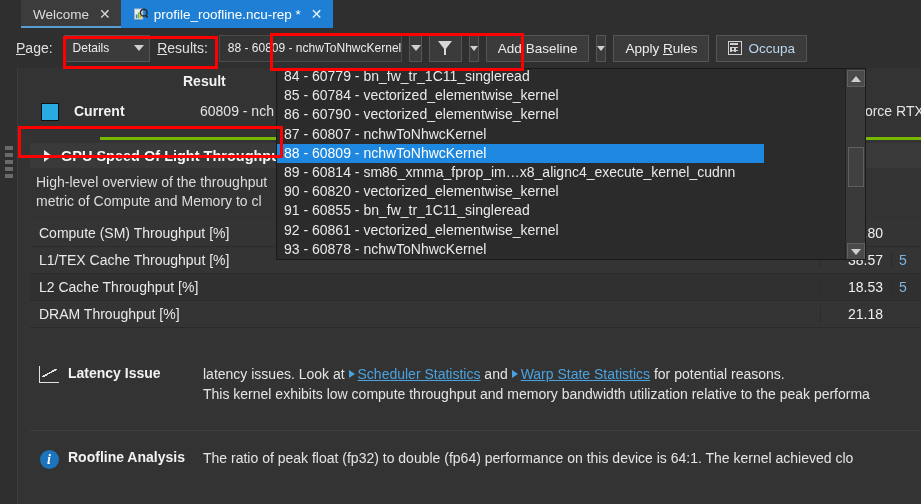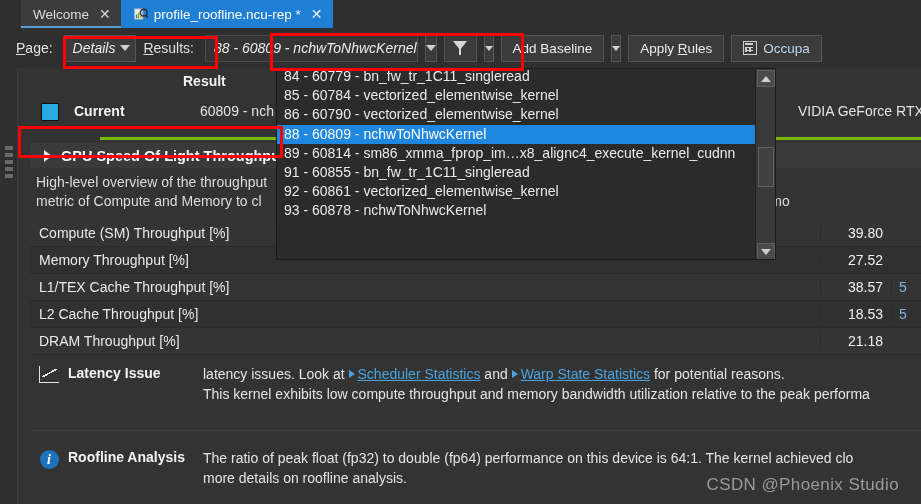--- a/index.html
+++ b/index.html
@@ -64,24 +64,23 @@
   .tb-label {
     font-size: 14px; color: #e0e0e0; white-space: nowrap;
   }
   .tb-label u { text-decoration: underline; }
 
   .combo {
     height: 27px;
     background: #3b3b3b;
     border: 1px solid #555;
     display: flex; align-items: center;
-    color: #ececec; font-size: 14px;
+    color: #ececec; font-size: 12px;
     padding: 0 0 0 8px;
     position: relative;
-    font-style: italic;
   }
   .combo .val { white-space: nowrap; overflow: hidden; }
   .combo .arrowbox {
     width: 20px; height: 100%;
     display: flex; align-items: center; justify-content: center;
     margin-left: auto;
   }
   .caret-down {
     width: 0; height: 0;
     border-left: 5px solid transparent;
@@ -316,21 +315,21 @@
   .watermark {
     position: absolute; right: 22px; bottom: 9px;
     font-size: 17px; color: #9a9a9a;
     letter-spacing: .4px;
   }
 
   
   .dropdown {
     position: absolute;
     left: 276px; top: 68px;
-    width: 500px; height: 192px;
+    width: 590px; height: 192px;
     background: #2b2b2b;
     border: 1px solid #1a1a1a;
     z-index: 40;
     overflow: hidden;
   }
   .dd-list {
     position: absolute; left: 0; top: 0;
     width: 487px; height: 192px;
   }
   .dd-item {
@@ -490,25 +489,20 @@
         <span style="margin-left:392px">r compute and memo</span>
       </div>
     </div>
 
     <div class="mtable">
       <div class="mrow odd">
         <div class="mname">Compute (SM) Throughput [%]</div>
         <div class="mval">39.80</div>
         <div class="mval2"></div>
       </div>
-      <div class="mrow even">
-        <div class="mname">Memory Throughput [%]</div>
-        <div class="mval">27.52</div>
-        <div class="mval2"></div>
-      </div>
       <div class="mrow odd">
         <div class="mname">L1/TEX Cache Throughput [%]</div>
         <div class="mval">38.57</div>
         <div class="mval2">5</div>
       </div>
       <div class="mrow even">
         <div class="mname">L2 Cache Throughput [%]</div>
         <div class="mval">18.53</div>
         <div class="mval2">5</div>
       </div>
@@ -534,34 +528,34 @@
 
     <div class="adv-sep"></div>
 
     <div class="advisory a2">
       <div class="adv-icon">
         <span class="info-icon">i</span>
       </div>
       <div class="adv-title">Roofline Analysis</div>
       <div class="adv-body">
         <div><span>The ratio of peak float (fp32) to double (fp64) performance on this device is 64:1. The kernel achieved clo</span></div>
-        <div><span>more details on roofline analysis.</span></div>
-      </div>
-    </div>
-
-    <div class="watermark">CSDN @Phoenix Studio</div>
+      </div>
+    </div>
+
   </div>
 
   <div class="dropdown">
     <div class="dd-list">
       <div class="dd-item first">84 - 60779 - bn_fw_tr_1C11_singleread</div>
       <div class="dd-item">85 - 60784 - vectorized_elementwise_kernel</div>
       <div class="dd-item">86 - 60790 - vectorized_elementwise_kernel</div>
+      <div class="dd-item">87 - 60807 - nchwToNhwcKernel</div>
       <div class="dd-item selected">88 - 60809 - nchwToNhwcKernel</div>
       <div class="dd-item">89 - 60814 - sm86_xmma_fprop_im…x8_alignc4_execute_kernel_cudnn</div>
+      <div class="dd-item">90 - 60820 - vectorized_elementwise_kernel</div>
       <div class="dd-item">91 - 60855 - bn_fw_tr_1C11_singleread</div>
       <div class="dd-item">92 - 60861 - vectorized_elementwise_kernel</div>
       <div class="dd-item">93 - 60878 - nchwToNhwcKernel</div>
     </div>
     <div class="dd-scroll">
       <div class="dd-sb-btn up">
           <span class="sb-caret-up"></span>
         </div>
       <div class="dd-thumb"></div>
       <div class="dd-sb-btn down">

